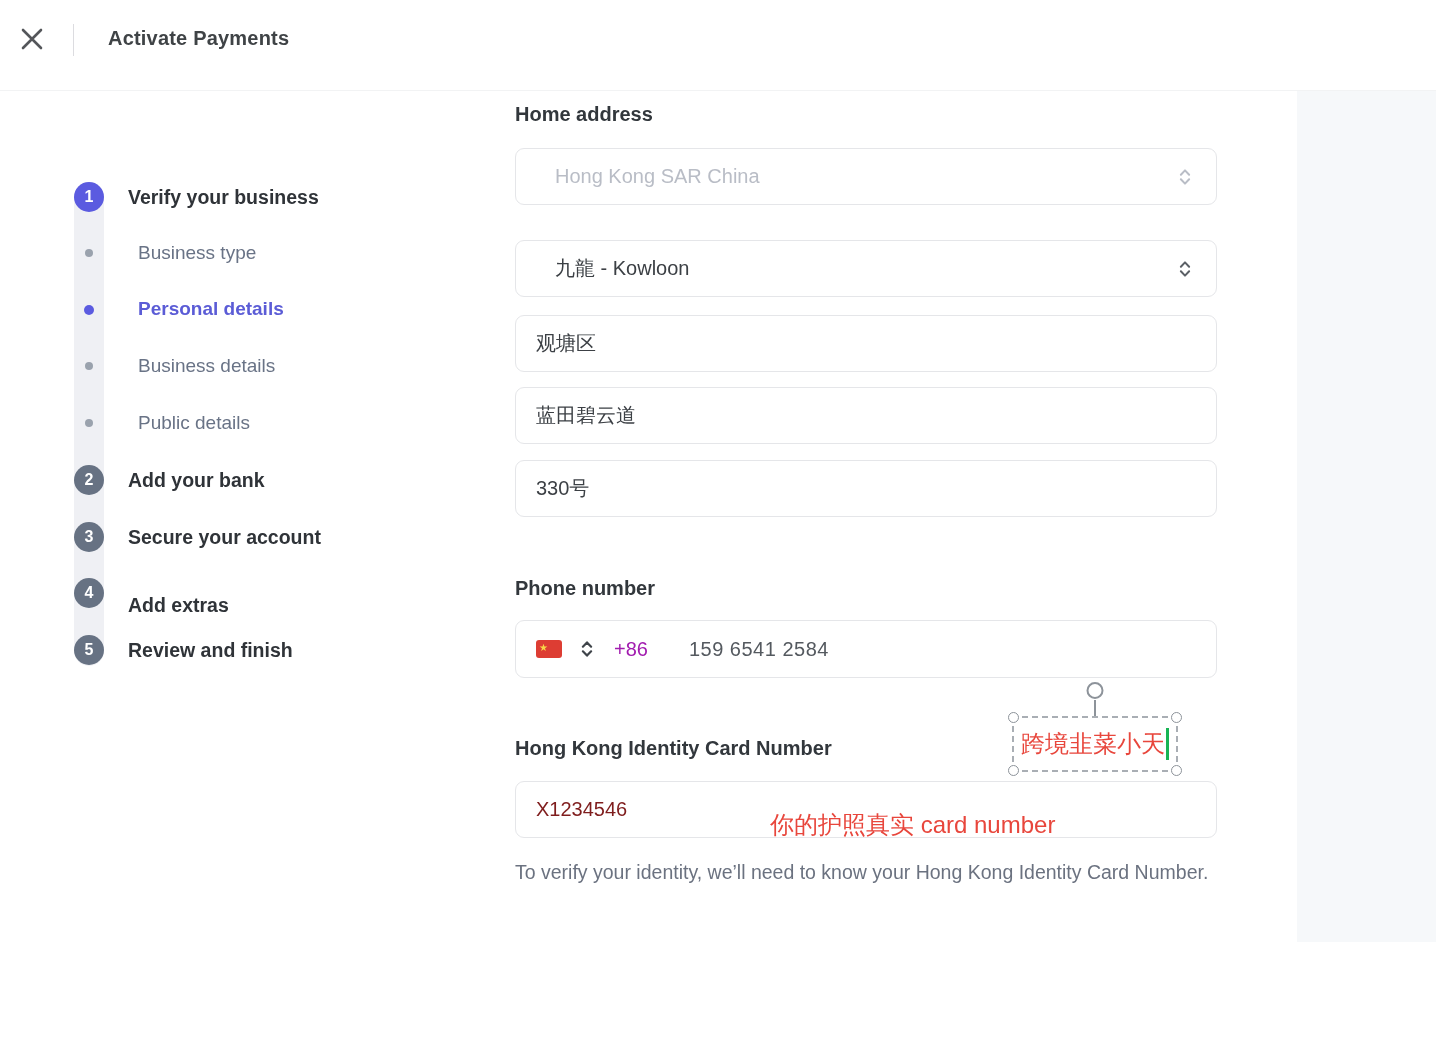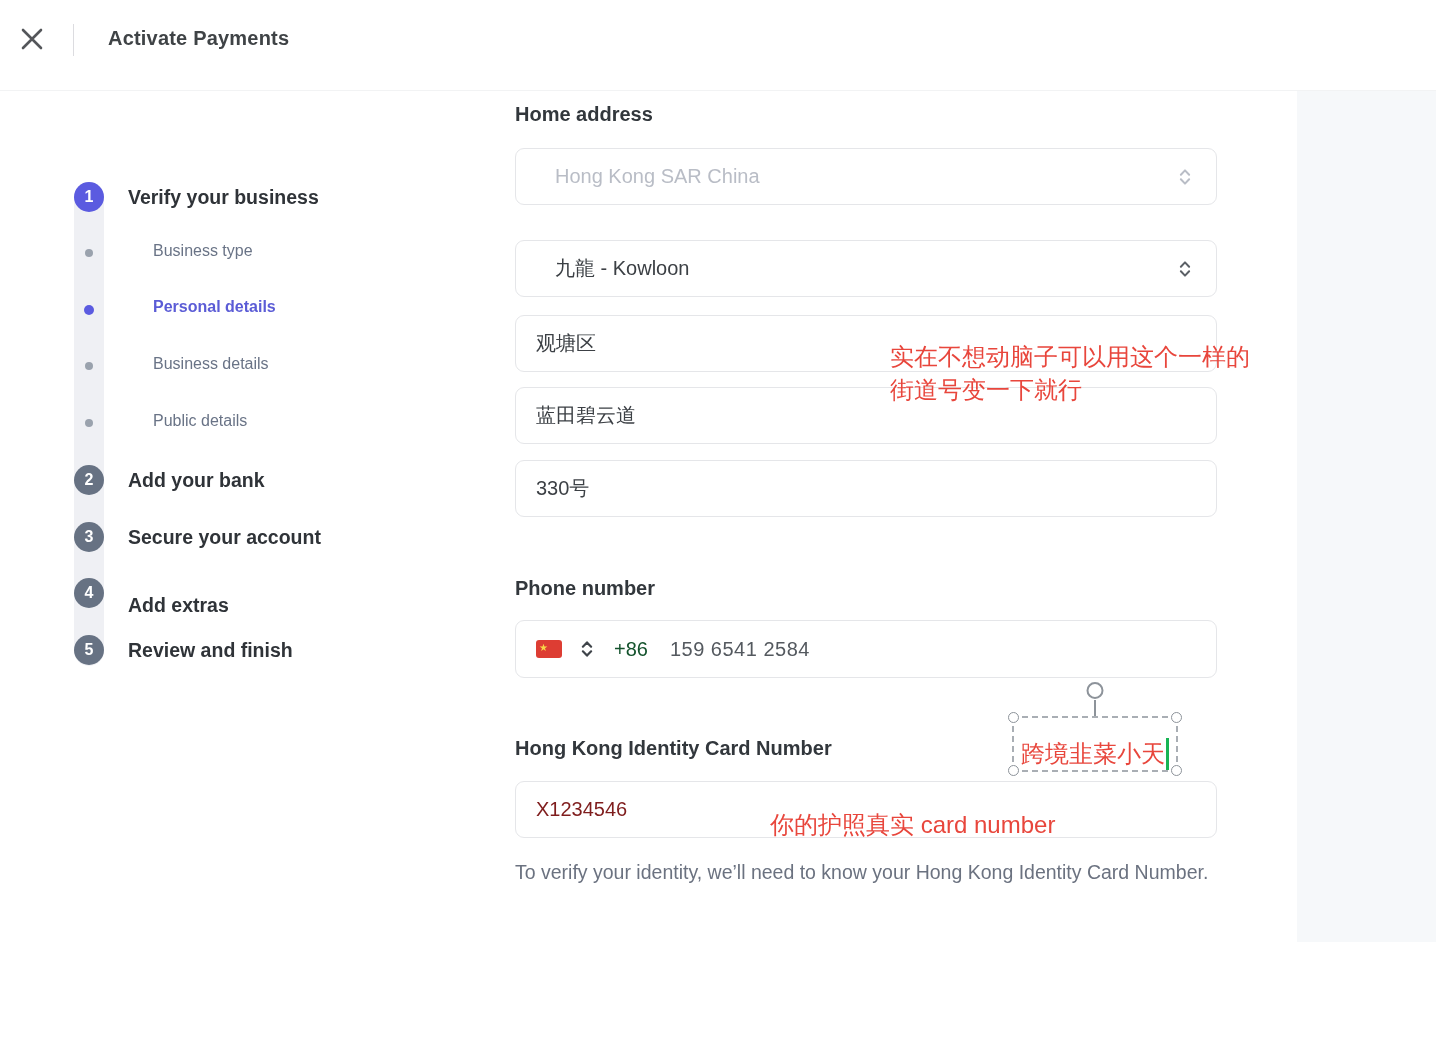--- a/index.html
+++ b/index.html
@@ -18,46 +18,46 @@
   
   .steps-track{position:absolute;left:74px;top:182px;width:30px;height:484px;background:#eff0f4;border-radius:15px;}
   .step-circle{position:absolute;left:74px;width:30px;height:30px;border-radius:50%;
     display:flex;align-items:center;justify-content:center;color:#fff;font-size:16px;font-weight:bold;}
   .step-circle.accent{background:#5b5be0;}
   .step-circle.slate{background:#677283;}
   .step-label{position:absolute;left:128px;font-size:19.5px;font-weight:bold;color:#2f3338;white-space:nowrap;cursor:pointer;}
   .sub-dot{position:absolute;border-radius:50%;}
   .sub-dot.inactive{left:85px;width:8px;height:8px;background:#9aa2ad;}
   .sub-dot.active{left:84px;width:10px;height:10px;background:#5b5be0;}
-  .sub-label{position:absolute;left:153px;font-size:16px;color:#697386;white-space:nowrap;cursor:pointer;}
+  .sub-label{position:absolute;left:138px;font-size:19px;color:#697386;white-space:nowrap;cursor:pointer;}
   .sub-label.active{color:#5b5cd6;font-weight:bold;}
   
   .fld-label{position:absolute;left:515px;font-size:20px;font-weight:bold;color:#32373c;}
   .fld{position:absolute;left:515px;width:702px;height:57px;background:#fff;border:1px solid #e5e6e9;border-radius:9px;
        box-sizing:border-box;display:flex;align-items:center;padding:0 20px;font-size:20px;color:#3c4045;cursor:text;}
   .fld.select{cursor:pointer;padding-left:39px;}
   .fld .grow{flex:1 1 auto;}
   .fld .muted{color:#b9bdc6;}
   .fld .ph{color:#7f1d1d;}
   .chev{flex:0 0 auto;width:22px;height:22px;}
   .phone-flag{width:26px;height:18px;background:#dd3d33;border-radius:3px;position:relative;flex:0 0 auto;}
   .phone-flag span{position:absolute;left:3px;top:-1px;color:#f8d648;font-size:10px;line-height:18px;}
   .phone-chev{margin-left:14px;margin-right:16px;}
-  .dial{color:#14532d;margin-right:22px;}
+  .dial{color:#a21caf;margin-right:41px;}
   .phone-num{color:#54595f;letter-spacing:.5px;}
   .helper{position:absolute;left:515px;top:856px;width:700px;font-size:19.5px;line-height:1.68;color:#6b7280;}
   .continue-btn{position:absolute;left:515px;top:969px;width:702px;height:62px;background:#abaaee;border:none;border-radius:10px;
       display:flex;align-items:center;justify-content:center;gap:14px;cursor:pointer;box-shadow:0 1px 2px rgba(90,90,200,.25);}
   .continue-btn .lbl{color:#fbfbfe;font-size:21px;font-weight:bold;letter-spacing:.3px;}
   .spinner{width:19px;height:19px;border-radius:50%;border:2.5px solid rgba(255,255,255,.5);border-right-color:transparent;transform:rotate(40deg);}
   
   .red-note{position:absolute;color:#e8463c;font-size:24px;white-space:nowrap;}
   
   .overlay-box{position:absolute;left:1012px;top:716px;width:166px;height:56px;border:2px dashed #a9aeb4;box-sizing:border-box;
-      display:flex;align-items:flex-end;justify-content:center;cursor:move;background:transparent;}
+      display:flex;align-items:center;justify-content:center;cursor:move;background:transparent;}
   .overlay-box .txt{color:#e8463c;font-size:24px;white-space:nowrap;}
   .caret{display:inline-block;width:3px;height:32px;background:#18b454;margin-left:1px;vertical-align:middle;}
   .handle{position:absolute;width:11px;height:11px;border-radius:50%;background:#fff;border:1.5px solid #8d939a;box-sizing:border-box;cursor:nwse-resize;}
   .handle.tl{left:-6px;top:-6px;} .handle.tr{right:-6px;top:-6px;}
   .handle.bl{left:-6px;bottom:-6px;} .handle.br{right:-6px;bottom:-6px;}
   .rot-stem{position:absolute;left:50%;top:-18px;width:2px;height:16px;background:#8d939a;transform:translateX(-50%);}
   .rot-handle{position:absolute;left:50%;top:-36px;width:17px;height:17px;border-radius:50%;background:#fff;border:2px solid #8d939a;
       box-sizing:border-box;transform:translateX(-50%);cursor:grab;}
   
   .mouse-cursor{position:absolute;left:896px;top:958px;width:22px;height:30px;pointer-events:none;}
@@ -160,22 +160,20 @@
     </div>
 
     <div class="helper">To verify your identity, we’ll need to know your Hong Kong Identity Card Number.</div>
 
     <button class="continue-btn">
       <span class="lbl">Continue</span>
       <span class="spinner"></span>
     </button>
   </div>
 
-  <div class="red-note" style="left:890px;top:341px;">实在不想动脑子可以用这个一样的</div>
-  <div class="red-note" style="left:890px;top:374px;">街道号变一下就行</div>
   <div class="red-note" style="left:770px;top:809px;">你的护照真实 card number</div>
 
   <div class="overlay-box">
     <div class="rot-stem"></div>
     <div class="rot-handle"></div>
     <div class="handle tl"></div>
     <div class="handle tr"></div>
     <div class="handle bl"></div>
     <div class="handle br"></div>
     <span class="txt">跨境韭菜小天</span>

